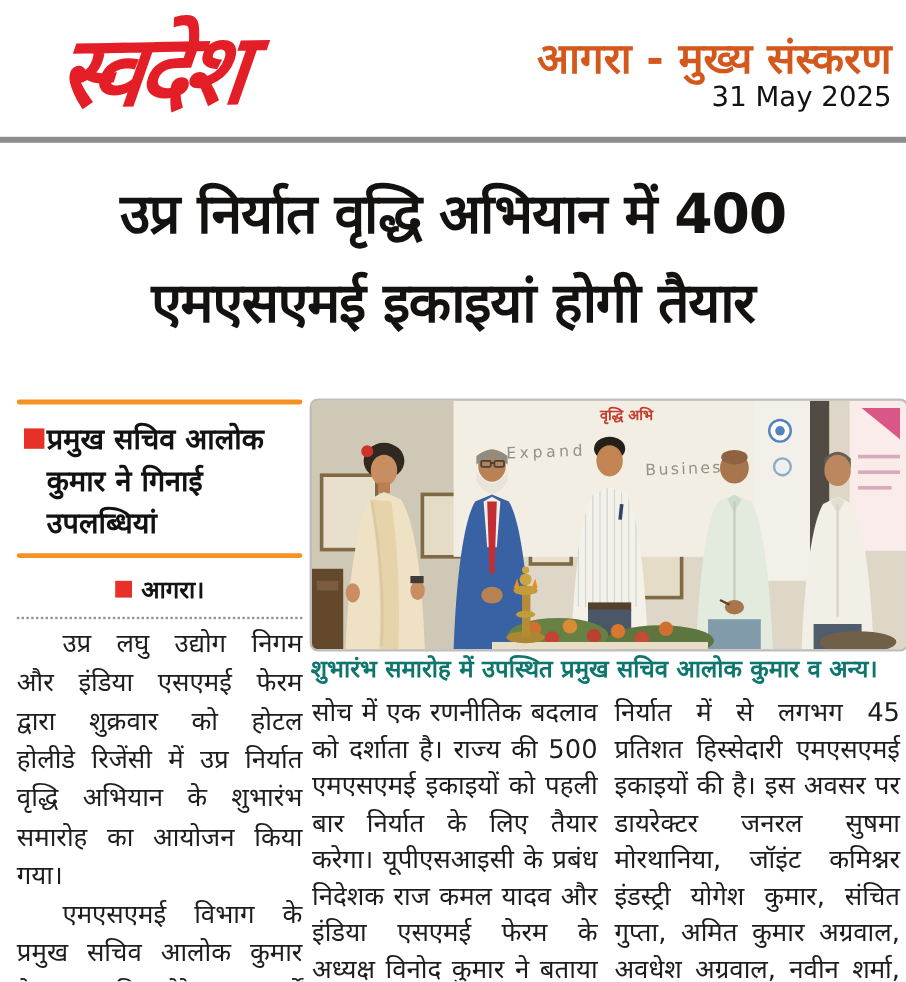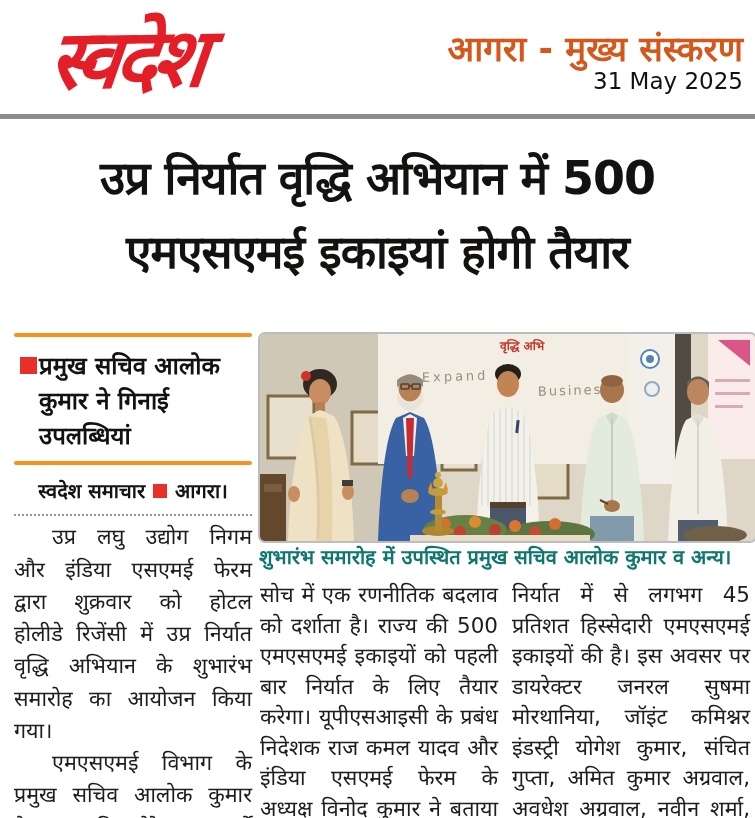--- a/index.html
+++ b/index.html
@@ -61,33 +61,32 @@
 <body>
 
 <div class="page">
 
   <div class="logo">स्वदेश</div>
   <div class="edition">आगरा - मुख्य संस्करण</div>
   <div class="date">31 May 2025</div>
   <div class="masthead-rule"></div>
 
   <div class="headline">
-    <div class="hl">उप्र निर्यात वृद्धि अभियान में 500</div>
+    <div class="hl">उप्र निर्यात वृद्धि अभियान में 400</div>
     <div class="hl">एमएसएमई इकाइयां होगी तैयार</div>
   </div>
 
   <div class="leftcol">
     <div class="orange-rule"></div>
     <div class="subhead">
       <span class="sq"></span>
       <span class="subhead-text">प्रमुख सचिव आलोक कुमार ने गिनाई उपलब्धियां</span>
     </div>
     <div class="orange-rule"></div>
     <div class="byline">
-      <span>स्वदेश समाचार</span>
       <span class="sq2"></span>
       <span>आगरा।</span>
     </div>
     <div class="body-para">
       <p>उप्र लघु उद्योग निगम और इंडिया एसएमई फेरम द्वारा शुक्रवार को होटल होलीडे रिजेंसी में उप्र निर्यात वृद्धि अभियान के शुभारंभ समारोह का आयोजन किया गया।</p>
       <p>एमएसएमई विभाग के प्रमुख सचिव आलोक कुमार ने कहा कि मेरे 30 वर्षों के प्रशासनिक जीवन में पहली बार एमएसएमई क्षेत्र पर इतना गहन और निरंतर फेकस देखा है। यह सरकार की आर्थिक</p>
     </div>
   </div>
 
   <div class="photo">

